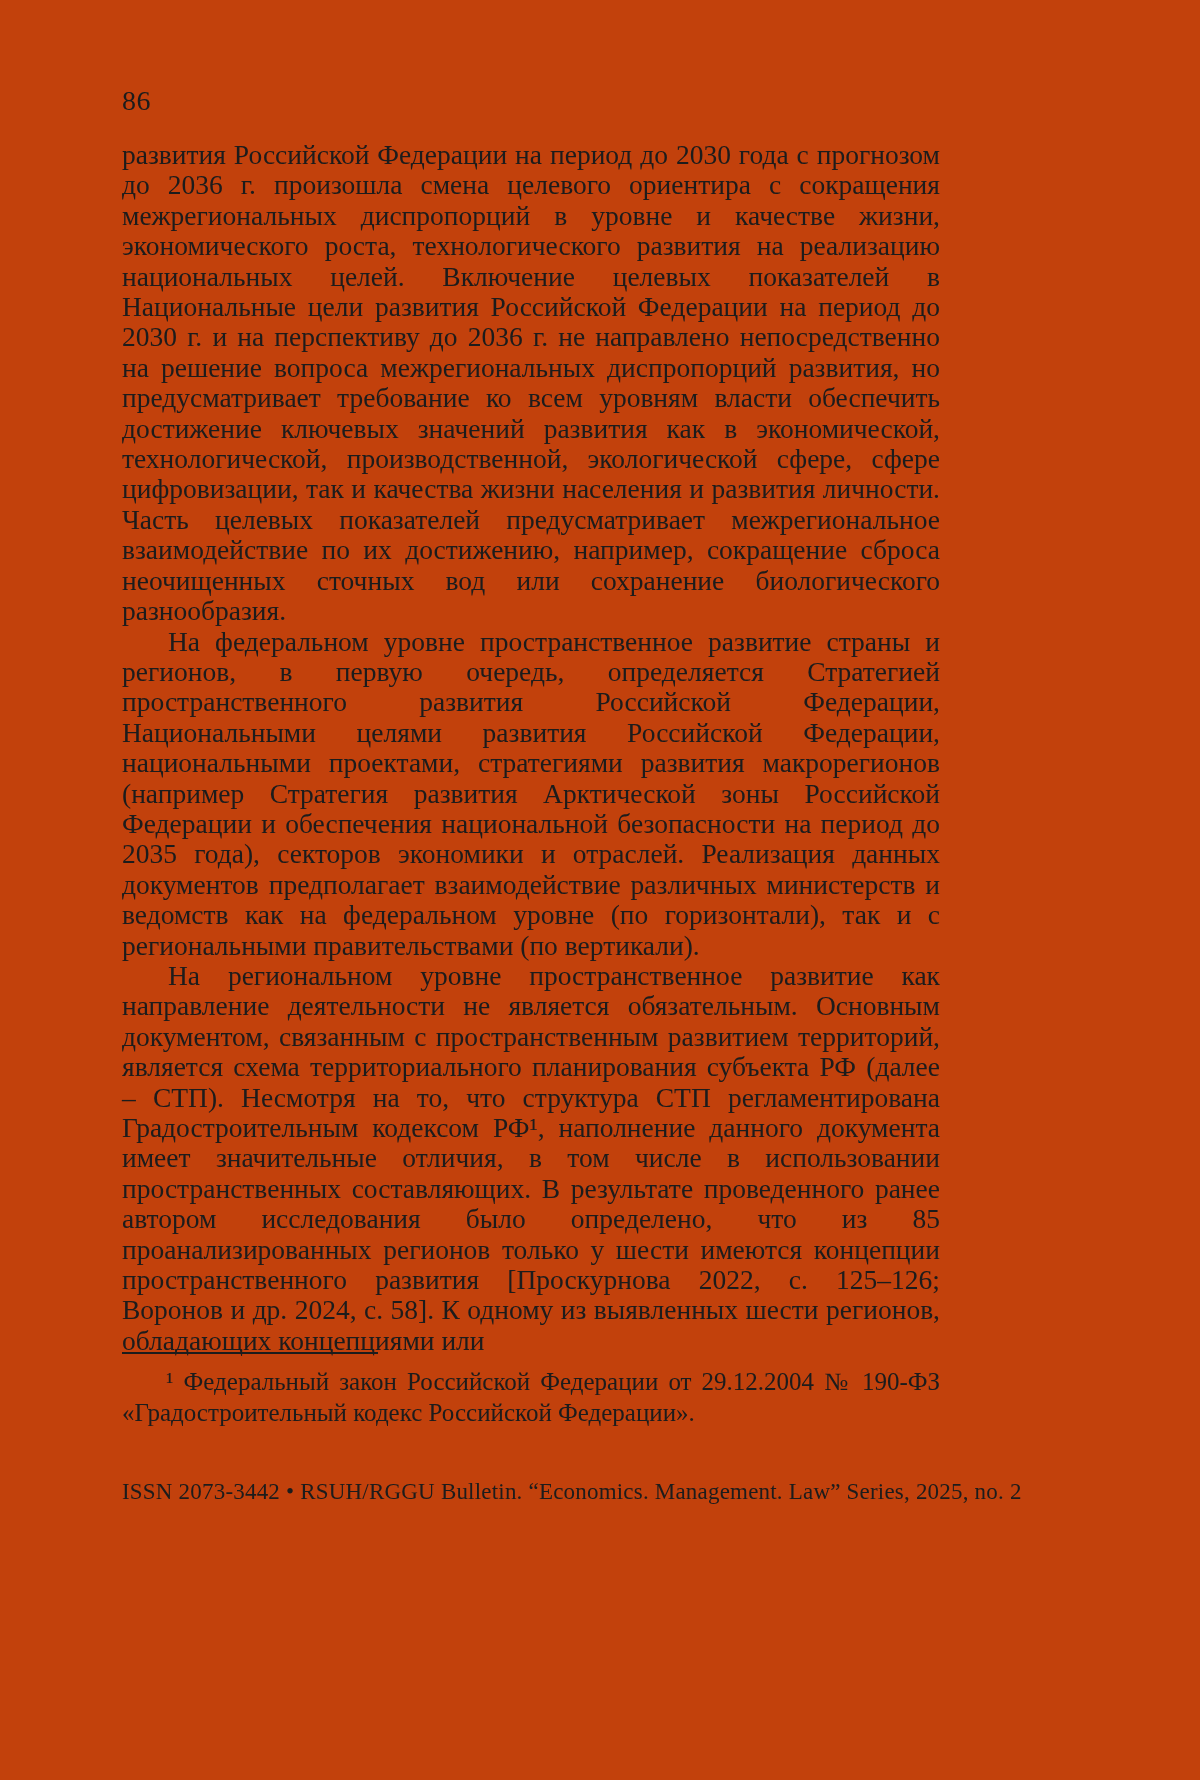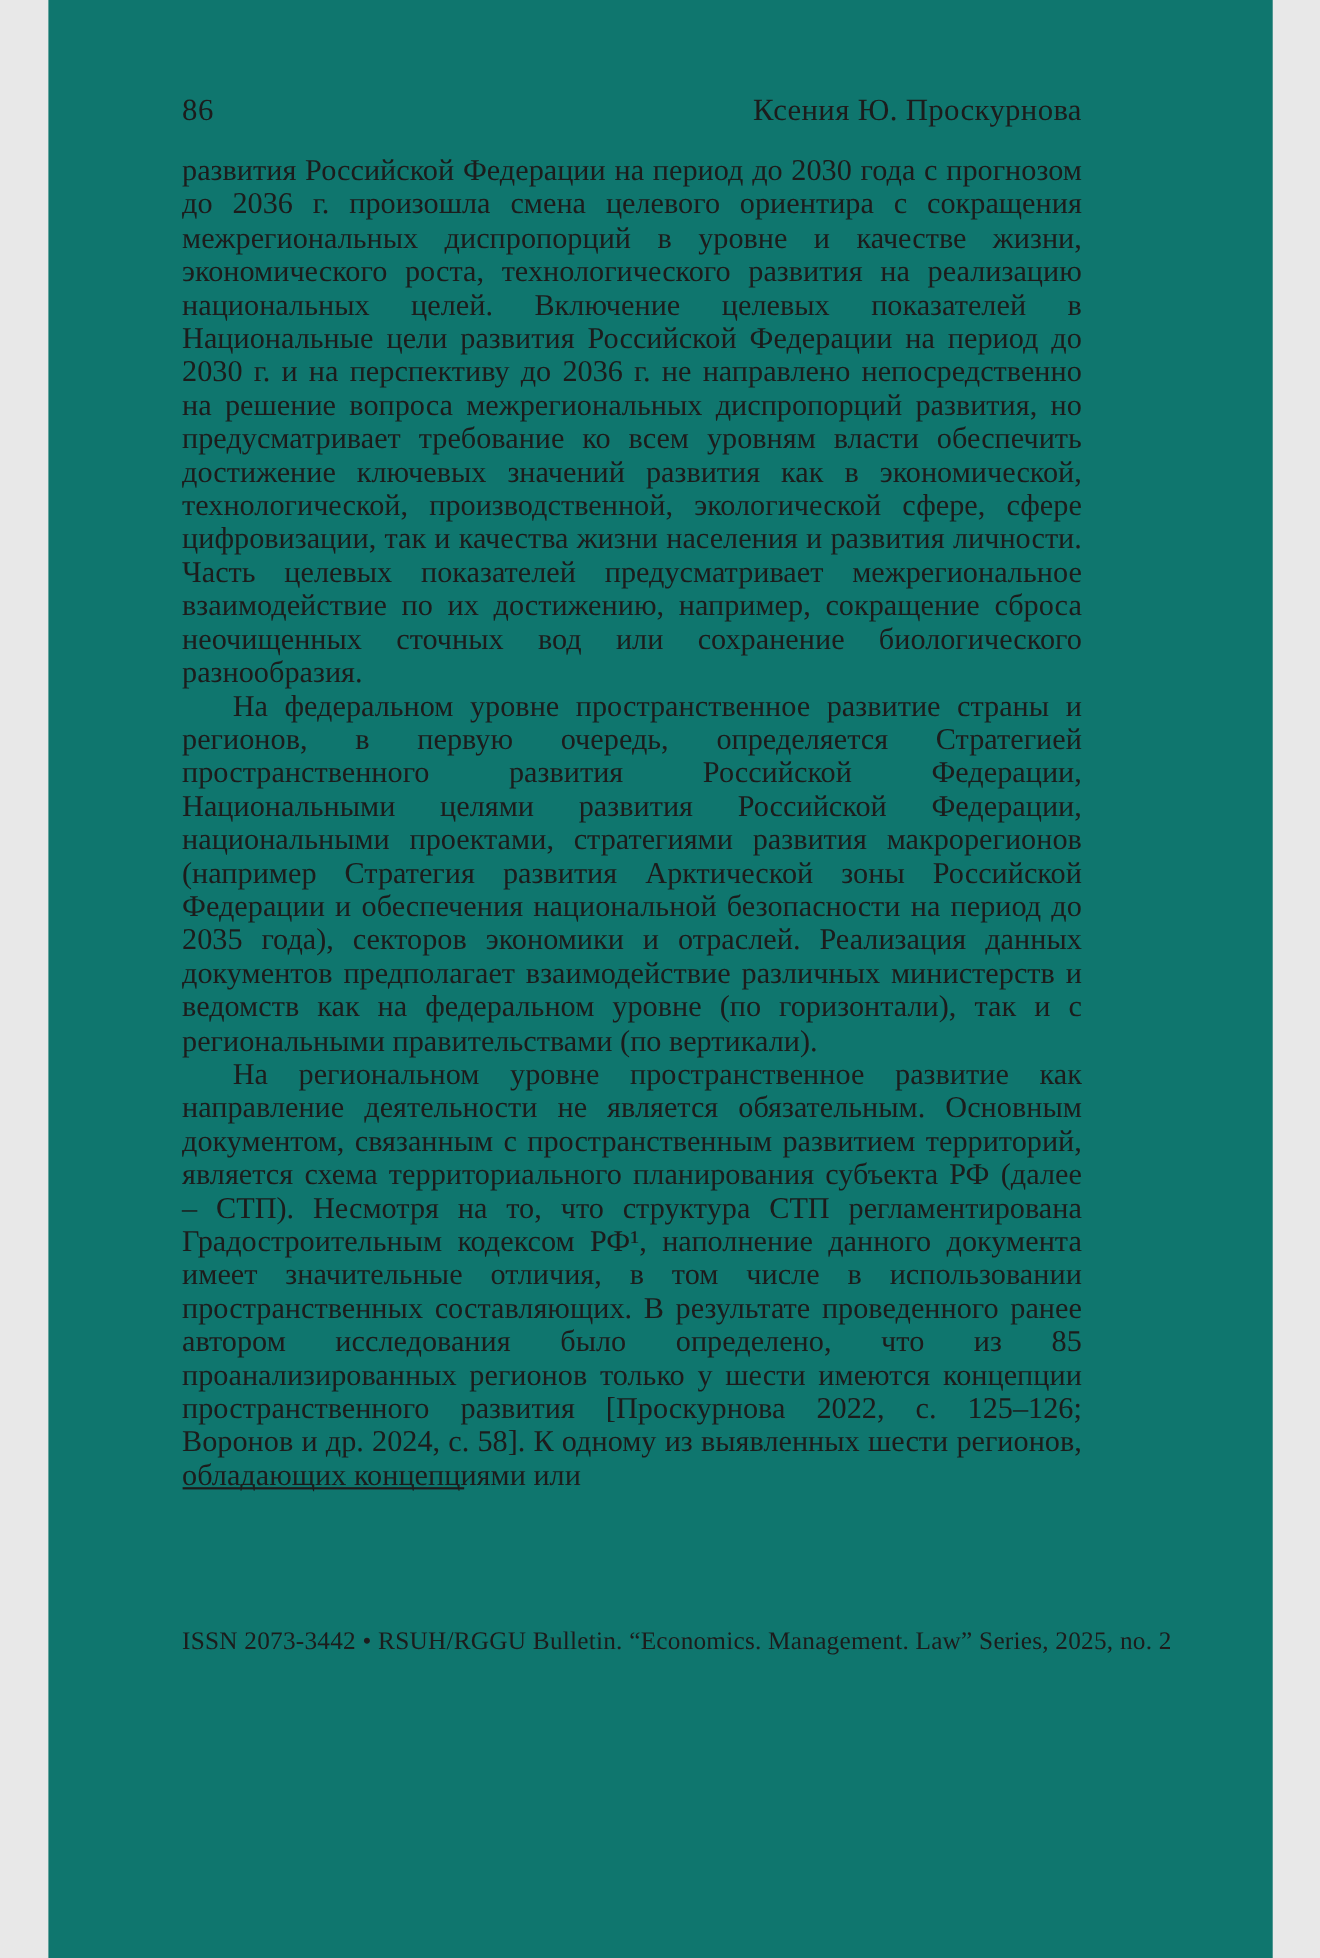--- a/index.html
+++ b/index.html
@@ -1,22 +1,22 @@
 <!DOCTYPE html>
 <html lang="ru"><head>
 <meta charset="utf-8">
 <style>
   * { box-sizing: border-box; }
   html, body { margin: 0; padding: 0; background: #e8e8e8; }
   .page {
     position: relative;
-    width: 1113px;
+    width: 1200px;
     height: 1780px;
     margin: 0 auto;
-    background: #0f766e;
+    background: #c2410c;
     color: #1c1c1c;
     font-family: "Liberation Serif", "DejaVu Serif", serif;
     overflow: hidden;
   }
   .content {
     position: absolute;
     top: 84px;
     left: 122px;
     width: 818px;
   }
@@ -79,30 +79,30 @@
 </style>
 </head>
 <body>
 
 <div class="page">
 
   <div class="content">
 
     <div class="header">
       <span class="page-number">86</span>
-      <span class="running-head">Ксения Ю. Проскурнова</span>
     </div>
 
     <div class="body-text">
       <p>развития Российской Федерации на период до 2030 года с прогнозом до 2036 г. произошла смена целевого ориентира с сокращения межрегиональных диспропорций в уровне и качестве жизни, экономического роста, технологического развития на реализацию национальных целей. Включение целевых показателей в Национальные цели развития Российской Федерации на период до 2030 г. и на перспективу до 2036 г. не направлено непосредственно на решение вопроса межрегиональных диспропорций развития, но предусматривает требование ко всем уровням власти обеспечить достижение ключевых значений развития как в экономической, технологической, производственной, экологической сфере, сфере цифровизации, так и качества жизни населения и развития личности. Часть целевых показателей предусматривает межрегиональное взаимодействие по их достижению, например, сокращение сброса неочищенных сточных вод или сохранение биологического разнообразия.</p>
       <p class="indent">На федеральном уровне пространственное развитие страны и регионов, в первую очередь, определяется Стратегией пространственного развития Российской Федерации, Национальными целями развития Российской Федерации, национальными проектами, стратегиями развития макрорегионов (например Стратегия развития Арктической зоны Российской Федерации и обеспечения национальной безопасности на период до 2035 года), секторов экономики и отраслей. Реализация данных документов предполагает взаимодействие различных министерств и ведомств как на федеральном уровне (по горизонтали), так и с региональными правительствами (по вертикали).</p>
       <p class="indent">На региональном уровне пространственное развитие как направление деятельности не является обязательным. Основным документом, связанным с пространственным развитием территорий, является схема территориального планирования субъекта РФ (далее – СТП). Несмотря на то, что структура СТП регламентирована Градостроительным кодексом РФ¹, наполнение данного документа имеет значительные отличия, в том числе в использовании пространственных составляющих. В результате проведенного ранее автором исследования было определено, что из 85 проанализированных регионов только у шести имеются концепции пространственного развития [Проскурнова 2022, с. 125–126; Воронов и др. 2024, с. 58]. К одному из выявленных шести регионов, обладающих концепциями или</p>
     </div>
 
   </div>
 
   <div class="footnote-area">
     <hr class="footnote-rule">
+    <p class="footnote">¹ Федеральный закон Российской Федерации от 29.12.2004 № 190-ФЗ «Градостроительный кодекс Российской Федерации».</p>
   </div>
 
   <div class="footer">ISSN 2073-3442  •  RSUH/RGGU Bulletin. “Economics. Management. Law” Series, 2025, no. 2</div>
 
 </div>
 
 </body></html>

